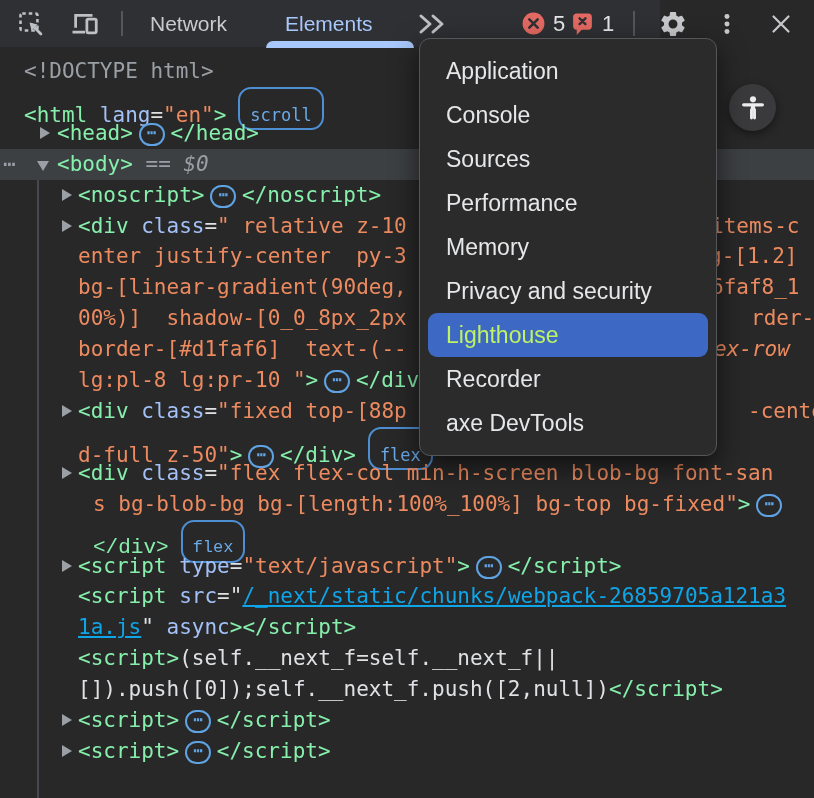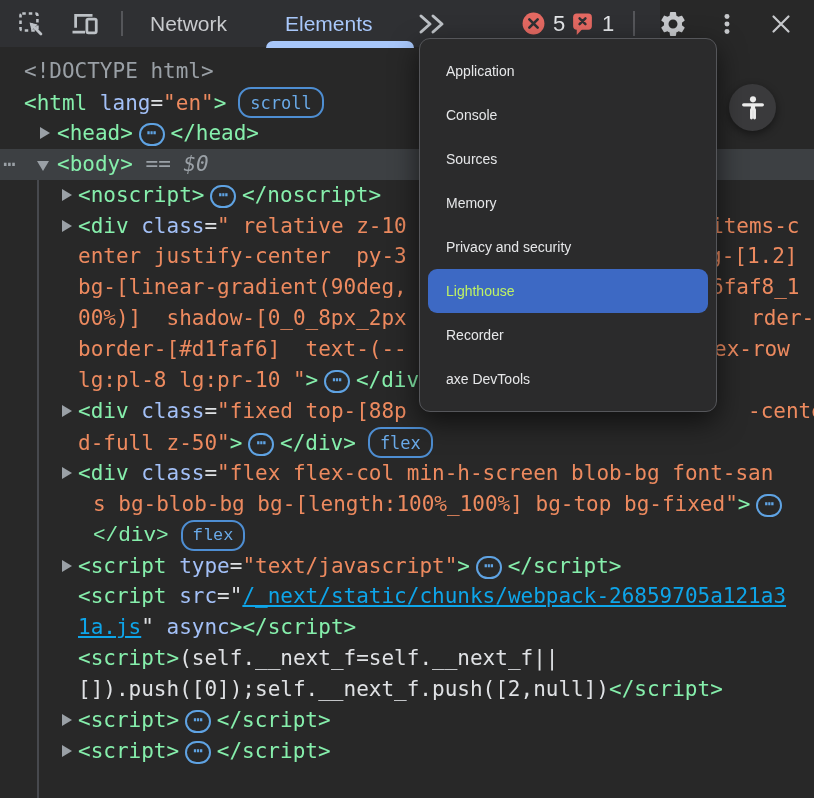--- a/index.html
+++ b/index.html
@@ -55,33 +55,33 @@
   .tri-open   { top:12px; border-top:10px solid #9aa0a6; border-left:6.5px solid transparent; border-right:6.5px solid transparent; }
   .gutter-dots { position:absolute; left:3px; color:#9aa0a6; letter-spacing:1px; cursor:pointer; }
   .pill-ell {
     display:inline-block; border:2px solid #5fa3e3; color:#5fa3e3;
     border-radius:12px; font-size:16px; font-weight:bold; line-height:14px;
     padding:1px 6px 4px; margin:0 6px; vertical-align:2px; cursor:pointer;
   }
   .pill-badge {
     display:inline-block; border:2px solid #4e8ed2; color:#6aaae8;
     border-radius:13px; font-size:17px; line-height:20px;
-    padding:4px 10px 3px; margin-left:12px; vertical-align:1px; cursor:pointer;
+    padding:16px 10px 3px; margin-left:12px; vertical-align:1px; cursor:pointer;
   }
   
   .menu {
     position:absolute; left:419px; top:38px; width:298px;
     background:#2b2b2c; border:1px solid #55565a; border-radius:11px;
     box-shadow:0 10px 28px rgba(0,0,0,.6);
     padding:10px 8px; z-index:20;
     font-family:"Liberation Sans", sans-serif;
   }
   .menu-item {
     height:44px; line-height:44px; padding:0 18px;
-    font-size:14px; color:#e6e7e9; border-radius:9px; cursor:pointer;
+    font-size:23px; color:#e6e7e9; border-radius:9px; cursor:pointer;
     white-space:nowrap; overflow:hidden;
   }
   .menu-item.selected { background:#3d69c4; color:#bef264; }
   
   .a11y-btn {
     position:absolute; left:729px; top:84px; width:47px; height:47px;
     border-radius:50%; background:#3a3a3c; border:none; padding:0;
     box-shadow:0 3px 8px rgba(0,0,0,.45); z-index:10; cursor:pointer;
     display:flex; align-items:center; justify-content:center;
   }
@@ -169,21 +169,21 @@
   <div>
       <div class="code-line"><span class="line-text" style="left: 24px;"><span class="sg-gray">&lt;!DOCTYPE html&gt;</span></span></div>
       <div class="code-line"><span class="line-text" style="left: 24px;"><span class="sg-tag">&lt;html</span><span class="sg-attr"> lang</span><span class="sg-white">=</span><span class="sg-val">"en"</span><span class="sg-tag">&gt;</span><span class="pill-badge">scroll</span></span></div>
       <div class="code-line"><span class="tri tri-closed" style="left: 40px;"></span><span class="line-text" style="left: 57px;"><span class="sg-tag">&lt;head&gt;</span><span class="pill-ell">⋯</span><span class="sg-tag">&lt;/head&gt;</span></span></div>
       <div class="code-line hl"><span class="gutter-dots">⋯</span><span class="tri tri-open" style="left: 37px;"></span><span class="line-text" style="left: 57px;"><span class="sg-tag">&lt;body&gt;</span><span class="sg-gray"> == </span><span class="sg-flag">$0</span></span></div>
       <div class="code-line"><span class="tri tri-closed" style="left: 62px;"></span><span class="line-text" style="left: 78px;"><span class="sg-tag">&lt;noscript&gt;</span><span class="pill-ell">⋯</span><span class="sg-tag">&lt;/noscript&gt;</span></span></div>
       <div class="code-line"><span class="tri tri-closed" style="left: 62px;"></span><span class="line-text" style="left: 78px;"><span class="sg-tag">&lt;div</span><span class="sg-attr"> class</span><span class="sg-white">=</span><span class="sg-val">" relative z-10</span></span><span class="line-text" style="left: 711px;"><span class="sg-val">items-c</span></span></div>
       <div class="code-line"><span class="line-text" style="left: 78px;"><span class="sg-val">enter justify-center  py-3</span></span><span class="line-text" style="left: 709px;"><span class="sg-val">g-[1.2]</span></span></div>
       <div class="code-line"><span class="line-text" style="left: 78px;"><span class="sg-val">bg-[linear-gradient(90deg,</span></span><span class="line-text" style="left: 711px;"><span class="sg-val">6faf8_1</span></span></div>
       <div class="code-line"><span class="line-text" style="left: 78px;"><span class="sg-val">00%)]  shadow-[0_0_8px_2px</span></span><span class="line-text" style="left: 751px;"><span class="sg-val">rder-b</span></span></div>
-      <div class="code-line"><span class="line-text" style="left: 78px;"><span class="sg-val">border-[#d1faf6]  text-(--</span></span><span class="line-text" style="left: 714px;"><span class="sg-val">ex-row</span></span></div>
+      <div class="code-line"><span class="line-text" style="left: 78px;"><span class="sg-val">border-[#d1faf6]  text-(--</span></span><span class="line-text" style="left: 714px; font-style: italic;"><span class="sg-val">ex-row</span></span></div>
       <div class="code-line"><span class="line-text" style="left: 78px;"><span class="sg-val">lg:pl-8 lg:pr-10 "</span><span class="sg-tag">&gt;</span><span class="pill-ell">⋯</span><span class="sg-tag">&lt;/div&gt;</span></span></div>
       <div class="code-line"><span class="tri tri-closed" style="left: 62px;"></span><span class="line-text" style="left: 78px;"><span class="sg-tag">&lt;div</span><span class="sg-attr"> class</span><span class="sg-white">=</span><span class="sg-val">"fixed top-[88p</span></span><span class="line-text" style="left: 748px;"><span class="sg-val">-center</span></span></div>
       <div class="code-line"><span class="line-text" style="left: 78px;"><span class="sg-val">d-full z-50"</span><span class="sg-tag">&gt;</span><span class="pill-ell">⋯</span><span class="sg-tag">&lt;/div&gt;</span><span class="pill-badge">flex</span></span></div>
       <div class="code-line"><span class="tri tri-closed" style="left: 62px;"></span><span class="line-text" style="left: 78px;"><span class="sg-tag">&lt;div</span><span class="sg-attr"> class</span><span class="sg-white">=</span><span class="sg-val">"flex flex-col min-h-screen blob-bg font-san</span></span></div>
       <div class="code-line"><span class="line-text" style="left: 93px;"><span class="sg-val">s bg-blob-bg bg-[length:100%_100%] bg-top bg-fixed"</span><span class="sg-tag">&gt;</span><span class="pill-ell">⋯</span></span></div>
       <div class="code-line"><span class="line-text" style="left: 93px; font-family: Liberation Mono, monospace;"><span class="sg-tag">&lt;/div&gt;</span><span class="pill-badge">flex</span></span></div>
       <div class="code-line"><span class="tri tri-closed" style="left: 62px;"></span><span class="line-text" style="left: 78px;"><span class="sg-tag">&lt;script</span><span class="sg-attr"> type</span><span class="sg-white">=</span><span class="sg-val">"text/javascript"</span><span class="sg-tag">&gt;</span><span class="pill-ell">⋯</span><span class="sg-tag">&lt;/script&gt;</span></span></div>
       <div class="code-line"><span class="line-text" style="left: 78px;"><span class="sg-tag">&lt;script</span><span class="sg-attr"> src</span><span class="sg-white">="</span><span class="sg-link">/_next/static/chunks/webpack-26859705a121a3</span></span></div>
       <div class="code-line"><span class="line-text" style="left: 78px;"><span class="sg-link">1a.js</span><span class="sg-white">"</span><span class="sg-attr"> async</span><span class="sg-tag">&gt;&lt;/script&gt;</span></span></div>
       <div class="code-line"><span class="line-text" style="left: 78px;"><span class="sg-tag">&lt;script</span><span class="sg-tag">&gt;</span><span class="sg-white">(self.__next_f=self.__next_f||</span></span></div>
@@ -200,18 +200,19 @@
     <path d="M12 9 V14" stroke="#ececec" stroke-width="3.6"></path>
     <path d="M10.7 13.5 V20.6" stroke="#ececec" stroke-width="2.5" stroke-linecap="round"></path>
     <path d="M13.3 13.5 V20.6" stroke="#ececec" stroke-width="2.5" stroke-linecap="round"></path>
   </svg>
 </button>
 
 <div class="menu">
     <div class="menu-item">Application</div>
     <div class="menu-item">Console</div>
     <div class="menu-item">Sources</div>
+    <div class="menu-item">Performance</div>
     <div class="menu-item">Memory</div>
     <div class="menu-item">Privacy and security</div>
     <div class="menu-item selected">Lighthouse</div>
     <div class="menu-item">Recorder</div>
     <div class="menu-item">axe DevTools</div>
   </div>
 
 </body></html>

